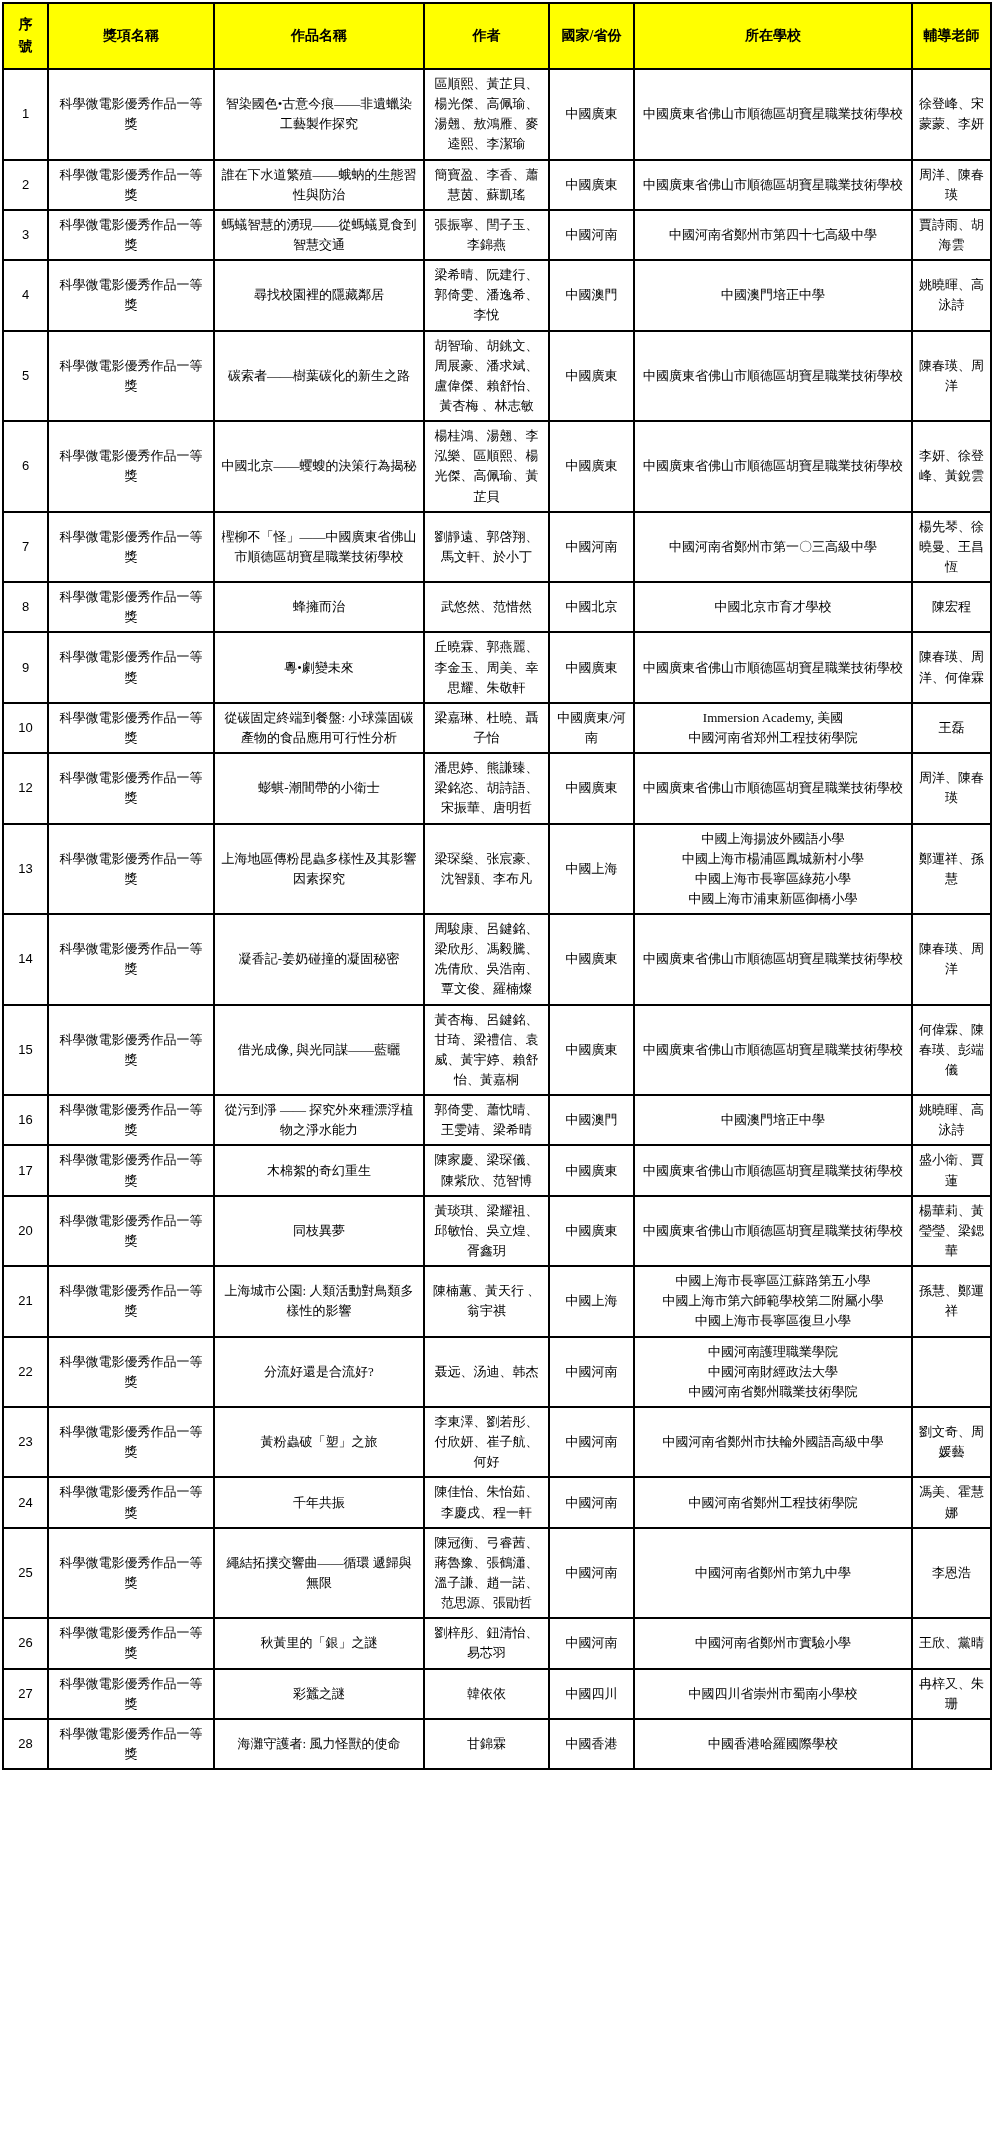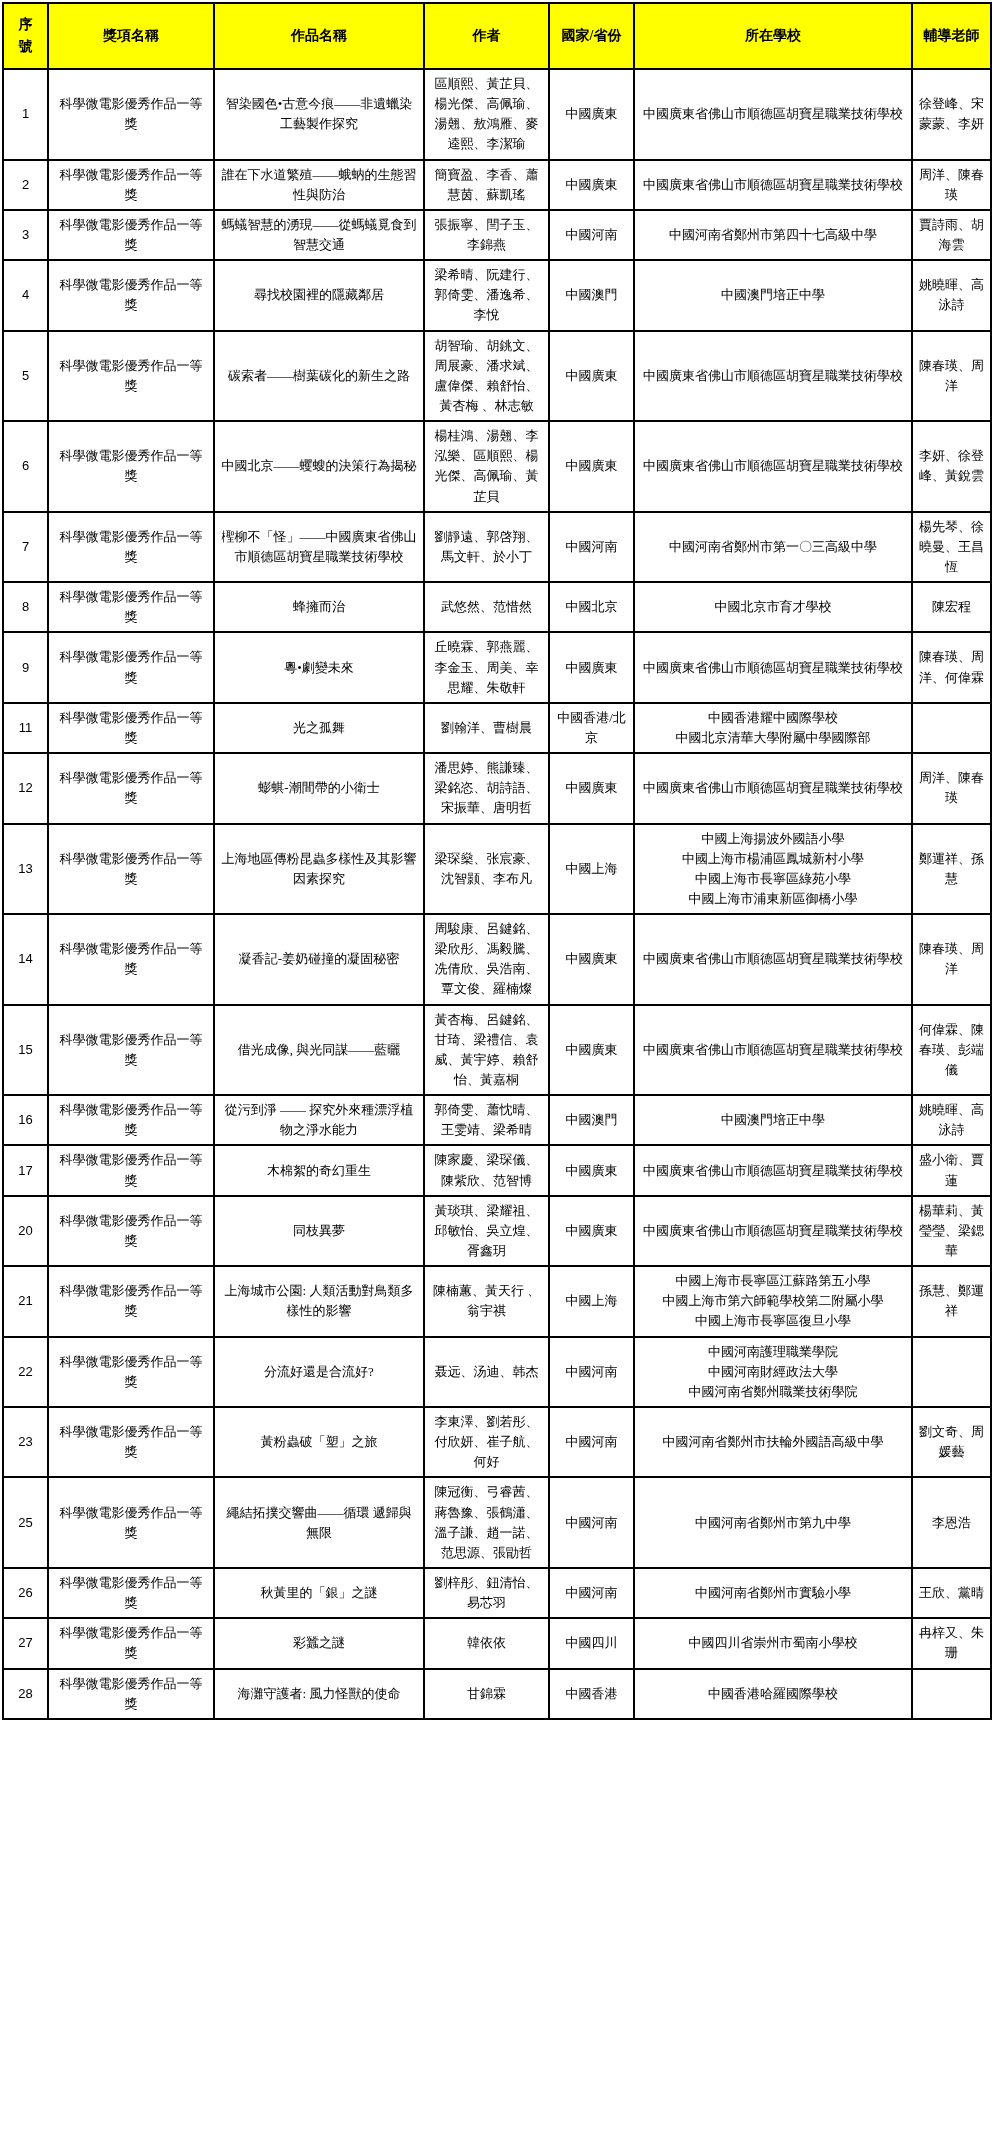--- a/index.html
+++ b/index.html
@@ -136,28 +136,28 @@
         <tr>
           <td class="c-no">9</td>
           <td class="c-award">科學微電影優秀作品一等獎</td>
           <td class="c-title">粵•劇變未來</td>
           <td class="c-authors">丘曉霖、郭燕麗、李金玉、周美、幸思耀、朱敬軒</td>
           <td class="c-region">中國廣東</td>
           <td class="c-school">中國廣東省佛山市順德區胡寶星職業技術學校</td>
           <td class="c-teachers">陳春瑛、周洋、何偉霖</td>
         </tr>
         <tr>
-          <td class="c-no">11</td>
-          <td class="c-award">科學微電影優秀作品一等獎</td>
-          <td class="c-title">光之孤舞</td>
-          <td class="c-authors">劉翰洋、曹樹晨</td>
-          <td class="c-region">中國香港/北京</td>
-          <td class="c-school">中國香港耀中國際學校
-中國北京清華大學附屬中學國際部</td>
-          <td class="c-teachers"></td>
+          <td class="c-no">10</td>
+          <td class="c-award">科學微電影優秀作品一等獎</td>
+          <td class="c-title">從碳固定終端到餐盤: 小球藻固碳產物的食品應用可行性分析</td>
+          <td class="c-authors">梁嘉琳、杜曉、聶子怡</td>
+          <td class="c-region">中國廣東/河南</td>
+          <td class="c-school">Immersion Academy, 美國
+中國河南省郑州工程技術學院</td>
+          <td class="c-teachers">王磊</td>
         </tr>
         <tr>
           <td class="c-no">12</td>
           <td class="c-award">科學微電影優秀作品一等獎</td>
           <td class="c-title">蟛蜞-潮間帶的小衛士</td>
           <td class="c-authors">潘思婷、熊謙臻、梁銘恣、胡詩語、宋振華、唐明哲</td>
           <td class="c-region">中國廣東</td>
           <td class="c-school">中國廣東省佛山市順德區胡寶星職業技術學校</td>
           <td class="c-teachers">周洋、陳春瑛</td>
         </tr>
@@ -243,20 +243,29 @@
         <tr>
           <td class="c-no">23</td>
           <td class="c-award">科學微電影優秀作品一等獎</td>
           <td class="c-title">黃粉蟲破「塑」之旅</td>
           <td class="c-authors">李東澤、劉若彤、付欣妍、崔子航、何好</td>
           <td class="c-region">中國河南</td>
           <td class="c-school">中國河南省鄭州市扶輪外國語高級中學</td>
           <td class="c-teachers">劉文奇、周媛藝</td>
         </tr>
         <tr>
+          <td class="c-no">24</td>
+          <td class="c-award">科學微電影優秀作品一等獎</td>
+          <td class="c-title">千年共振</td>
+          <td class="c-authors">陳佳怡、朱怡茹、李慶戌、程一軒</td>
+          <td class="c-region">中國河南</td>
+          <td class="c-school">中國河南省鄭州工程技術學院</td>
+          <td class="c-teachers">馮美、霍慧娜</td>
+        </tr>
+        <tr>
           <td class="c-no">25</td>
           <td class="c-award">科學微電影優秀作品一等獎</td>
           <td class="c-title">繩結拓撲交響曲——循環 遞歸與無限</td>
           <td class="c-authors">陳冠衡、弓睿茜、蔣魯豫、張鶴瀟、溫子謙、趙一諾、范思源、張勖哲</td>
           <td class="c-region">中國河南</td>
           <td class="c-school">中國河南省鄭州市第九中學</td>
           <td class="c-teachers">李恩浩</td>
         </tr>
         <tr>
           <td class="c-no">26</td>

